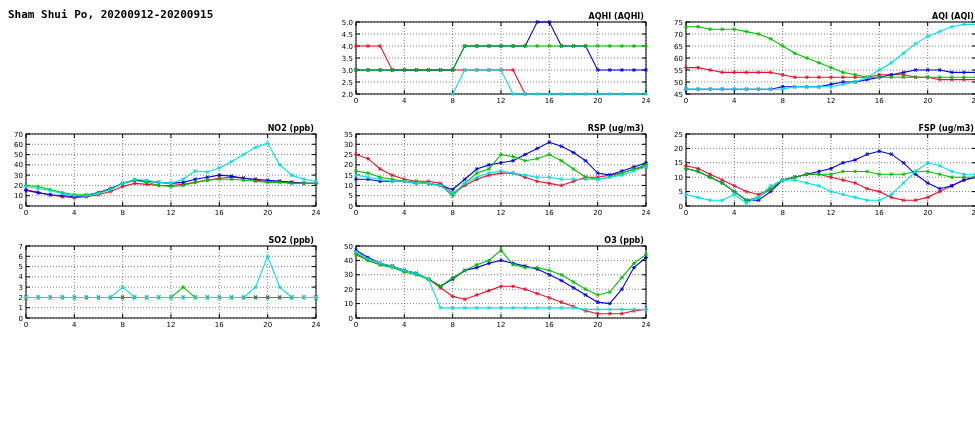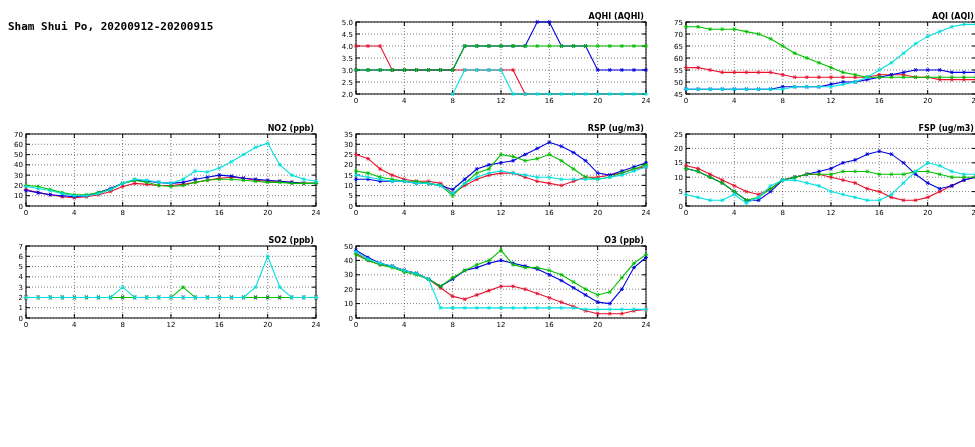--- a/index.html
+++ b/index.html
@@ -1,17 +1,17 @@
 <!DOCTYPE html>
 <html><head>
 <meta charset="utf-8">
 <style>
   html,body{margin:0;padding:0;background:#fff;}
   body{width:975px;height:447px;font-family:"DejaVu Sans",sans-serif;position:relative;overflow:hidden;}
-  .title{position:absolute;left:8px;top:20px;font-size:11px;font-weight:bold;font-family:"DejaVu Sans Mono",monospace;color:#000;letter-spacing:0px;}
+  .title{position:absolute;left:8px;top:8px;font-size:11px;font-weight:bold;font-family:"DejaVu Sans Mono",monospace;color:#000;letter-spacing:0px;}
   .panel{position:absolute;}
   .panel svg{display:block;}
 </style>
 </head>
 <body>
 
 <div class="title">Sham Shui Po, 20200912-20200915</div>
 
 <div class="panel" style="left:330px;top:10px;">
     <svg xmlns="http://www.w3.org/2000/svg" width="320" height="100" viewBox="0 0 320 100">

